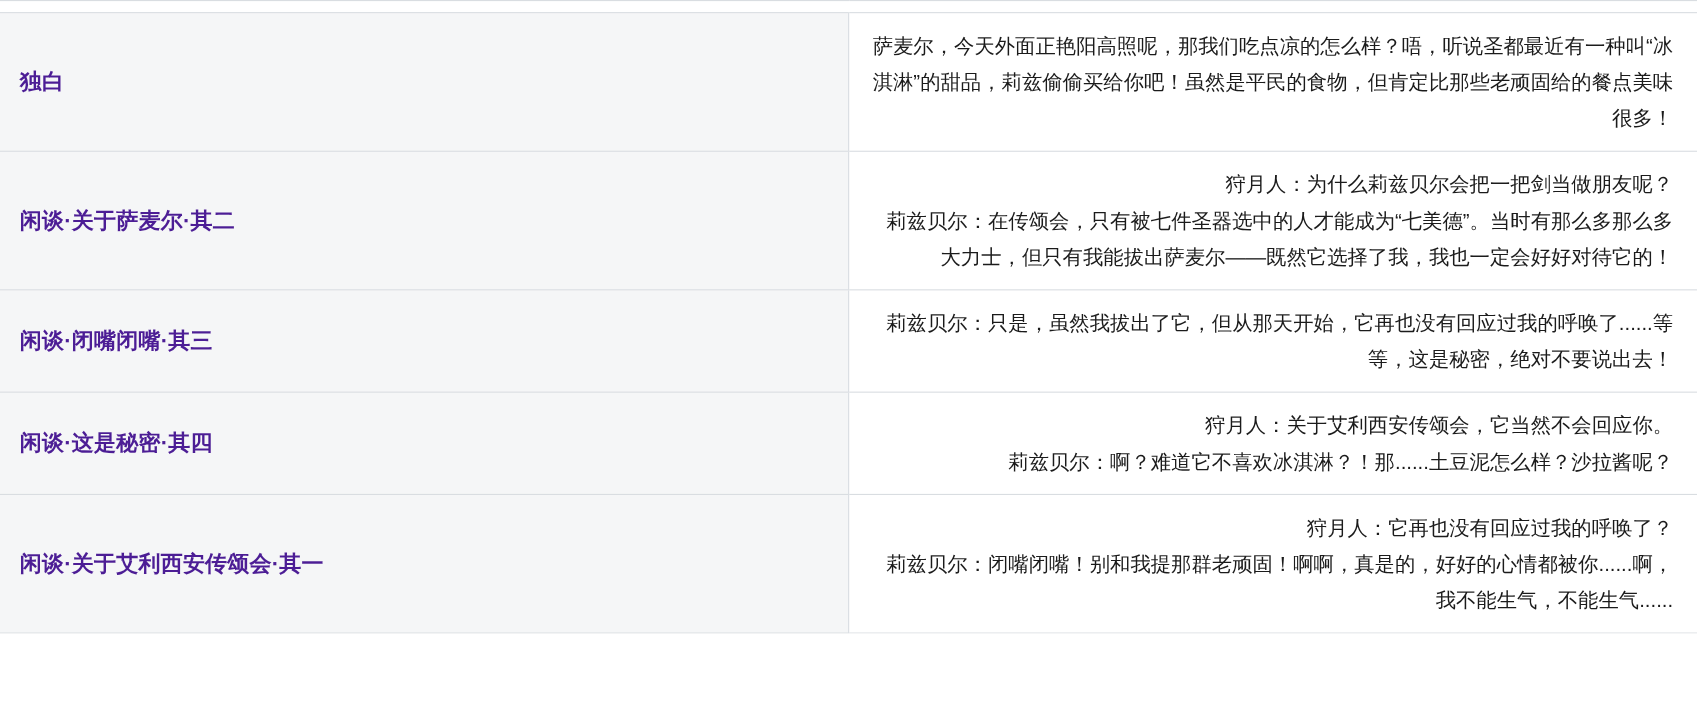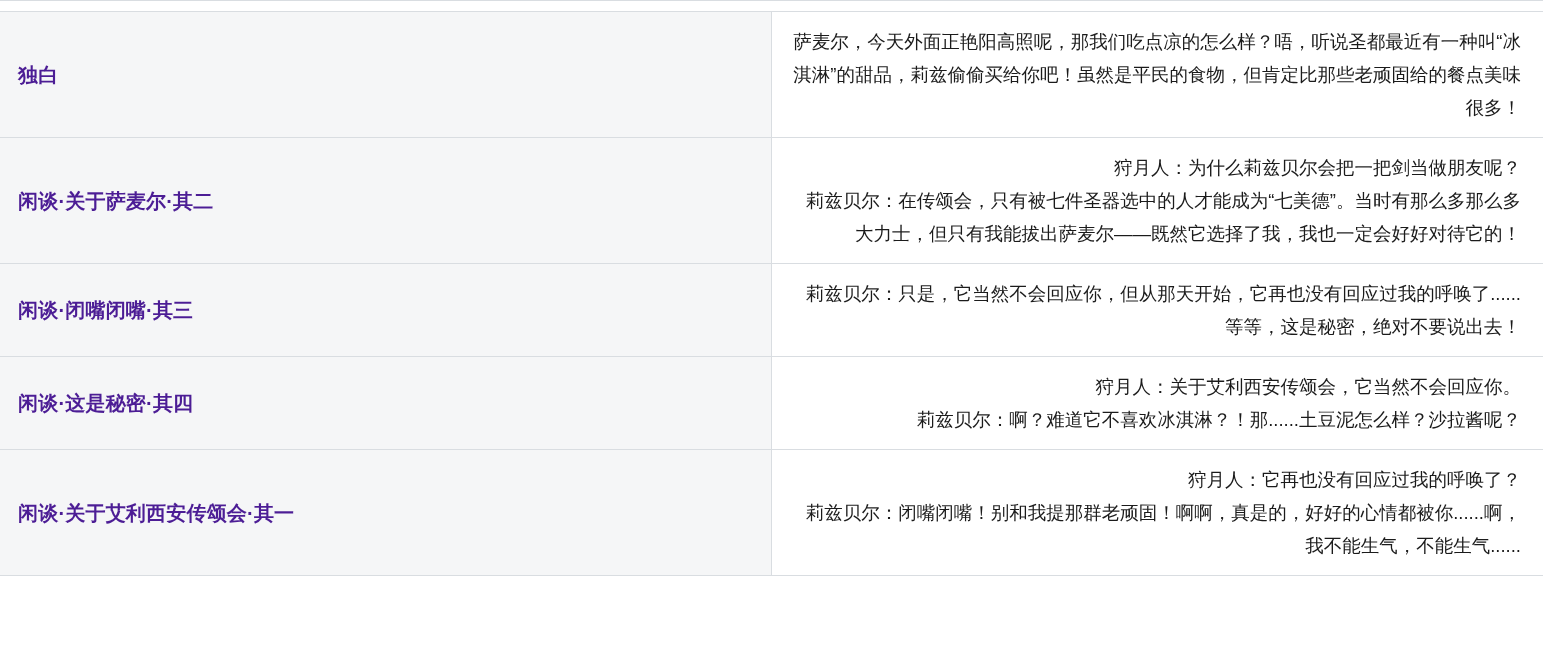--- a/index.html
+++ b/index.html
@@ -76,21 +76,21 @@
       <td class="label-cell">闲谈·关于萨麦尔·其二</td>
       <td class="text-cell">
         <span class="line">狩月人：为什么莉兹贝尔会把一把剑当做朋友呢？</span>
         <span class="line">莉兹贝尔：在传颂会，只有被七件圣器选中的人才能成为“七美德”。当时有那么多那么多大力士，但只有我能拔出萨麦尔——既然它选择了我，我也一定会好好对待它的！</span>
       </td>
     </tr>
 
     <tr>
       <td class="label-cell">闲谈·闭嘴闭嘴·其三</td>
       <td class="text-cell">
-        <span class="line">莉兹贝尔：只是，它当然不会回应你，但从那天开始，它再也没有回应过我的呼唤了......等等，这是秘密，绝对不要说出去！</span>
+        <span class="line">莉兹贝尔：只是，虽然我拔出了它，但从那天开始，它再也没有回应过我的呼唤了......等等，这是秘密，绝对不要说出去！</span>
       </td>
     </tr>
 
     <tr>
       <td class="label-cell">闲谈·这是秘密·其四</td>
       <td class="text-cell">
         <span class="line">狩月人：关于艾利西安传颂会，它当然不会回应你。</span>
         <span class="line">莉兹贝尔：啊？难道它不喜欢冰淇淋？！那......土豆泥怎么样？沙拉酱呢？</span>
       </td>
     </tr>

